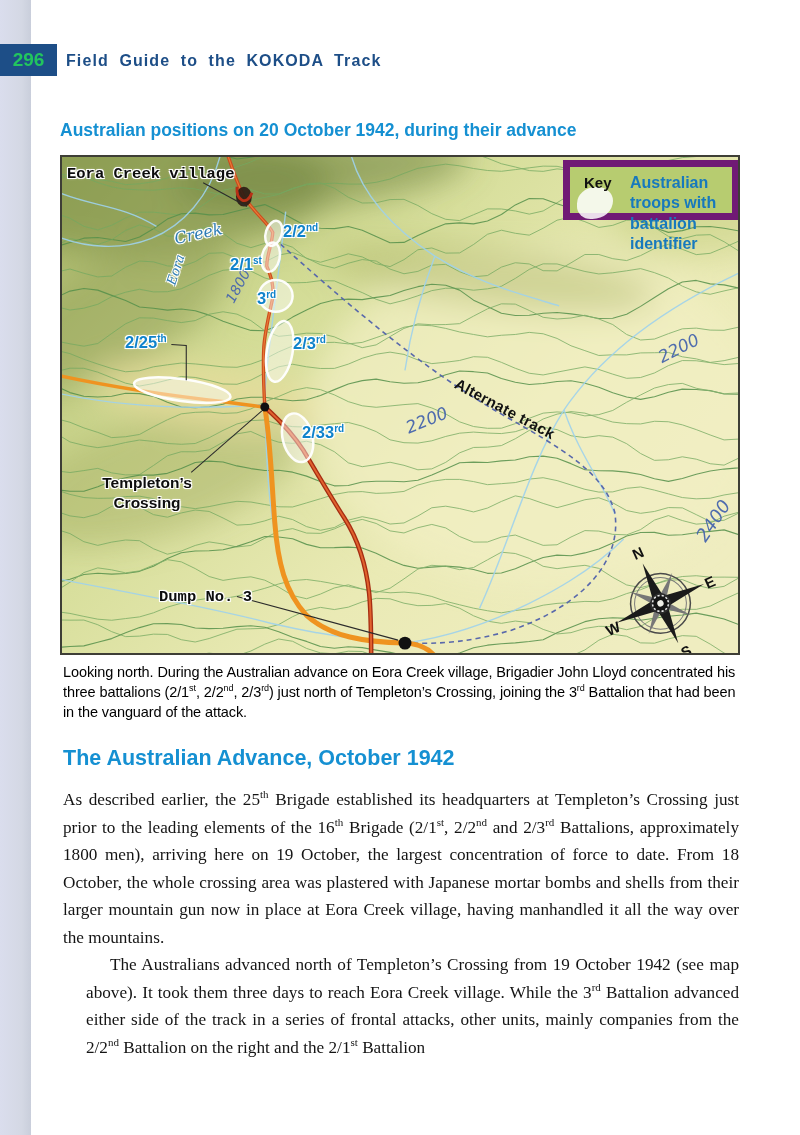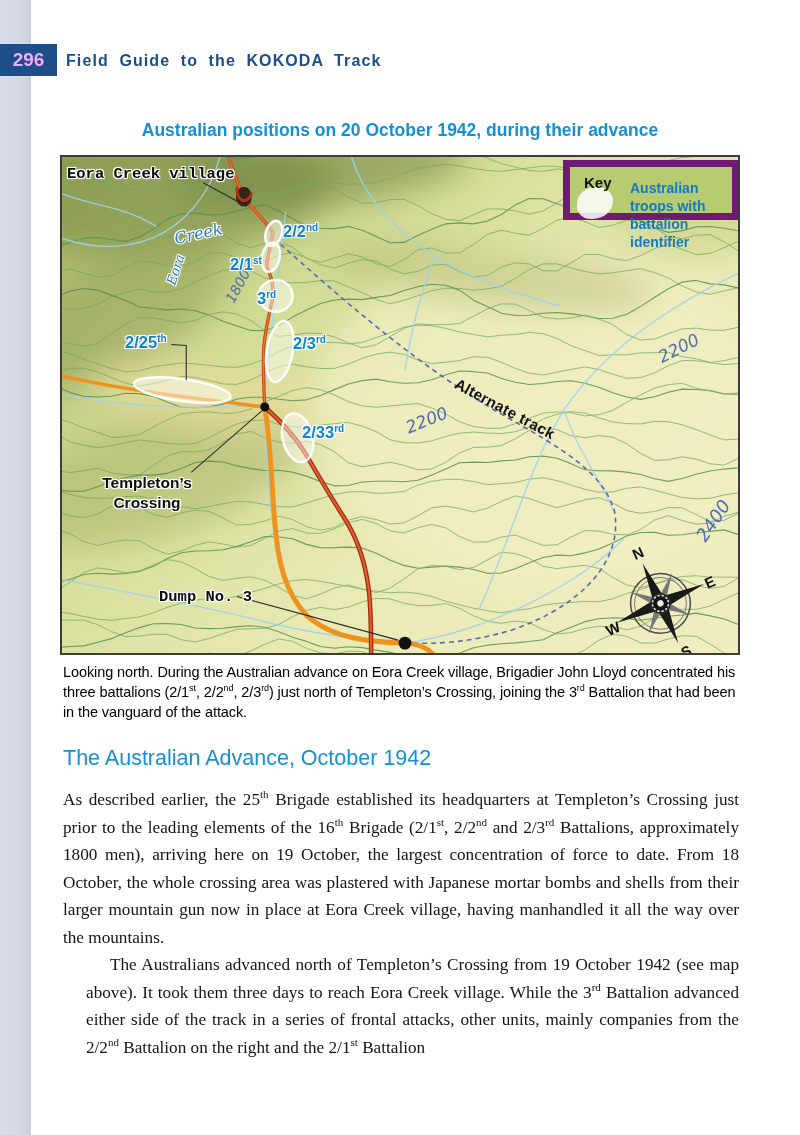--- a/index.html
+++ b/index.html
@@ -1,49 +1,49 @@
 <!DOCTYPE html>
 <html><head>
 <meta charset="utf-8">
 <style>
   html,body{margin:0;padding:0;background:#888;}
   .page{position:relative;width:800px;height:1135px;background:#ffffff;overflow:hidden;
         font-family:"Liberation Sans",sans-serif;}
   .side-strip{position:absolute;left:0;top:0;width:31px;height:1135px;
         background:linear-gradient(to right,#dadded 0%,#d4d8e4 70%,#c9cedb 100%);}
   .page-num-box{position:absolute;left:0;top:44px;width:57px;height:32px;background:#1d4e87;
-        color:#f0abfc;font-weight:bold;font-size:19px;line-height:32px;text-align:center;}
+        color:#22c55e;font-weight:bold;font-size:19px;line-height:32px;text-align:center;}
   .book-title{position:absolute;left:66px;top:44px;height:32px;line-height:33px;color:#1d4e87;
         font-weight:bold;font-size:16px;letter-spacing:1.1px;word-spacing:5px;}
-  .map-title{position:absolute;left:60px;top:120px;width:680px;text-align:center;color:#1590d2;
+  .map-title{position:absolute;left:60px;top:120px;width:680px;text-align:left;color:#1590d2;
         font-weight:bold;font-size:17.5px;}
   .map{position:absolute;left:60px;top:155px;width:680px;height:500px;border:2px solid #3e3e36;
         box-sizing:border-box;overflow:hidden;}
   .map svg.base{position:absolute;left:0;top:0;width:100%;height:100%;}
   .mlabel{position:absolute;white-space:nowrap;}
   .halo{text-shadow:-1px -1px 0 #fff,1px -1px 0 #fff,-1px 1px 0 #fff,1px 1px 0 #fff,0 0 3px #fff;}
   .place{font-weight:bold;font-size:15.5px;color:#0d0d0d;font-family:Liberation Mono, monospace;}
   .battalion{font-weight:bold;font-size:16.5px;color:#0f83cb;}
   .battalion sup{font-size:10px;vertical-align:super;line-height:0;}
   .contour-num{font-style:italic;color:#4766ad;font-family:"DejaVu Sans",sans-serif;opacity:.95;}
   .creek-word{font-style:italic;color:#2d7cb5;font-family:"DejaVu Serif",serif;}
   .alt-track{font-size:15px;font-weight:600;color:#111;letter-spacing:.4px;}
   .templetons{position:absolute;left:25px;top:316px;width:120px;text-align:center;
         font-weight:bold;font-size:15.5px;line-height:20px;color:#0d0d0d;}
   .key-box{position:absolute;left:501px;top:3px;width:176px;height:60px;background:#b7cc70;
         border:7px solid #701a75;box-sizing:border-box;}
   .key-blob{position:absolute;left:7px;top:20px;width:36px;height:32px;background:rgba(255,255,255,.85);
         border-radius:55% 45% 60% 40%;}
   .key-word{position:absolute;left:14px;top:7px;font-weight:bold;font-size:15px;color:#111;}
-  .key-desc{position:absolute;left:60px;top:13px;width:110px;font-weight:bold;font-size:14px;
+  .key-desc{position:absolute;left:60px;top:6px;width:110px;font-weight:bold;font-size:16px;
         line-height:1.28;color:#1779bd;}
   .caption{position:absolute;left:63px;top:662px;width:676px;font-size:14.5px;line-height:1.38;
         color:#000;letter-spacing:-.1px;}
   .caption sup{font-size:9px;vertical-align:super;line-height:0;}
-  .section-heading{position:absolute;left:63px;top:746px;color:#1590d2;font-weight:normal;font-size:21.5px;}
+  .section-heading{position:absolute;left:63px;top:746px;color:#1590d2;font-weight:bold;font-size:21.5px;}
   .body-text{position:absolute;left:63px;top:786px;width:676px;font-family:"Liberation Serif",serif;
         font-size:17.2px;line-height:1.6;text-align:justify;color:#141414;}
   .body-text p{margin:0;}
   .body-text p + p{text-indent:24px;margin-left:23px;}
   .body-text sup{font-size:11px;vertical-align:super;line-height:0;}
 </style>
 </head>
 <body>
 
 <div class="page">

